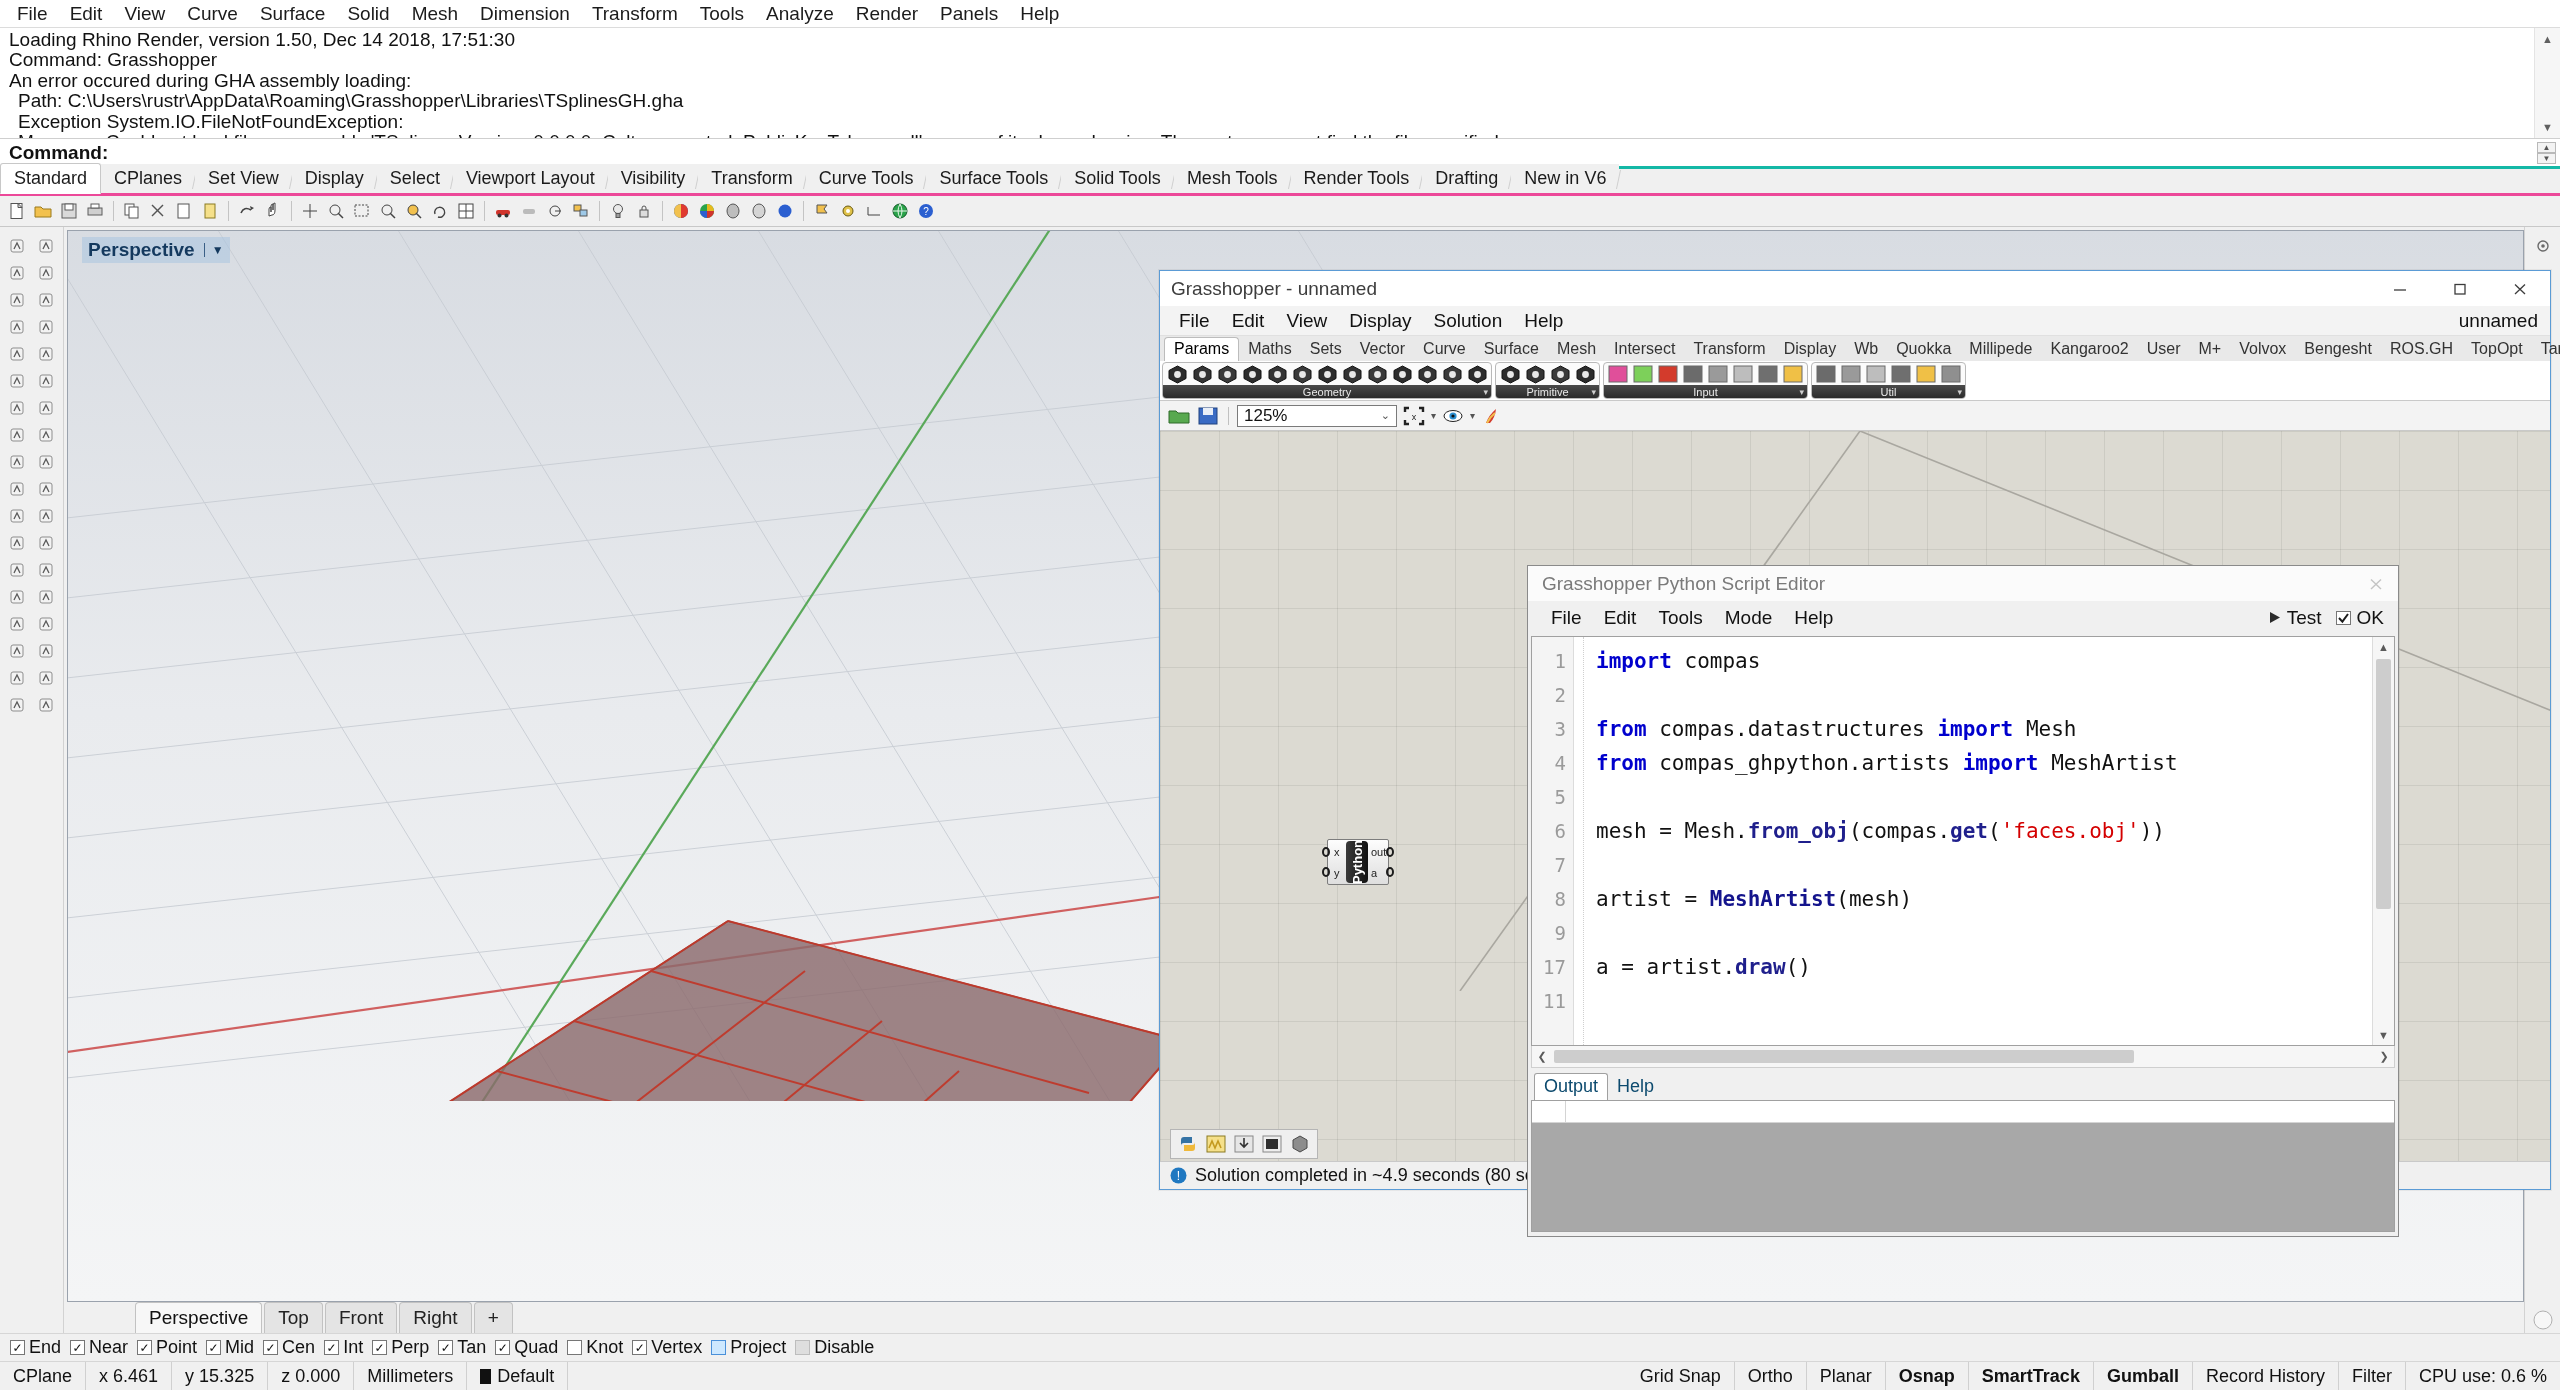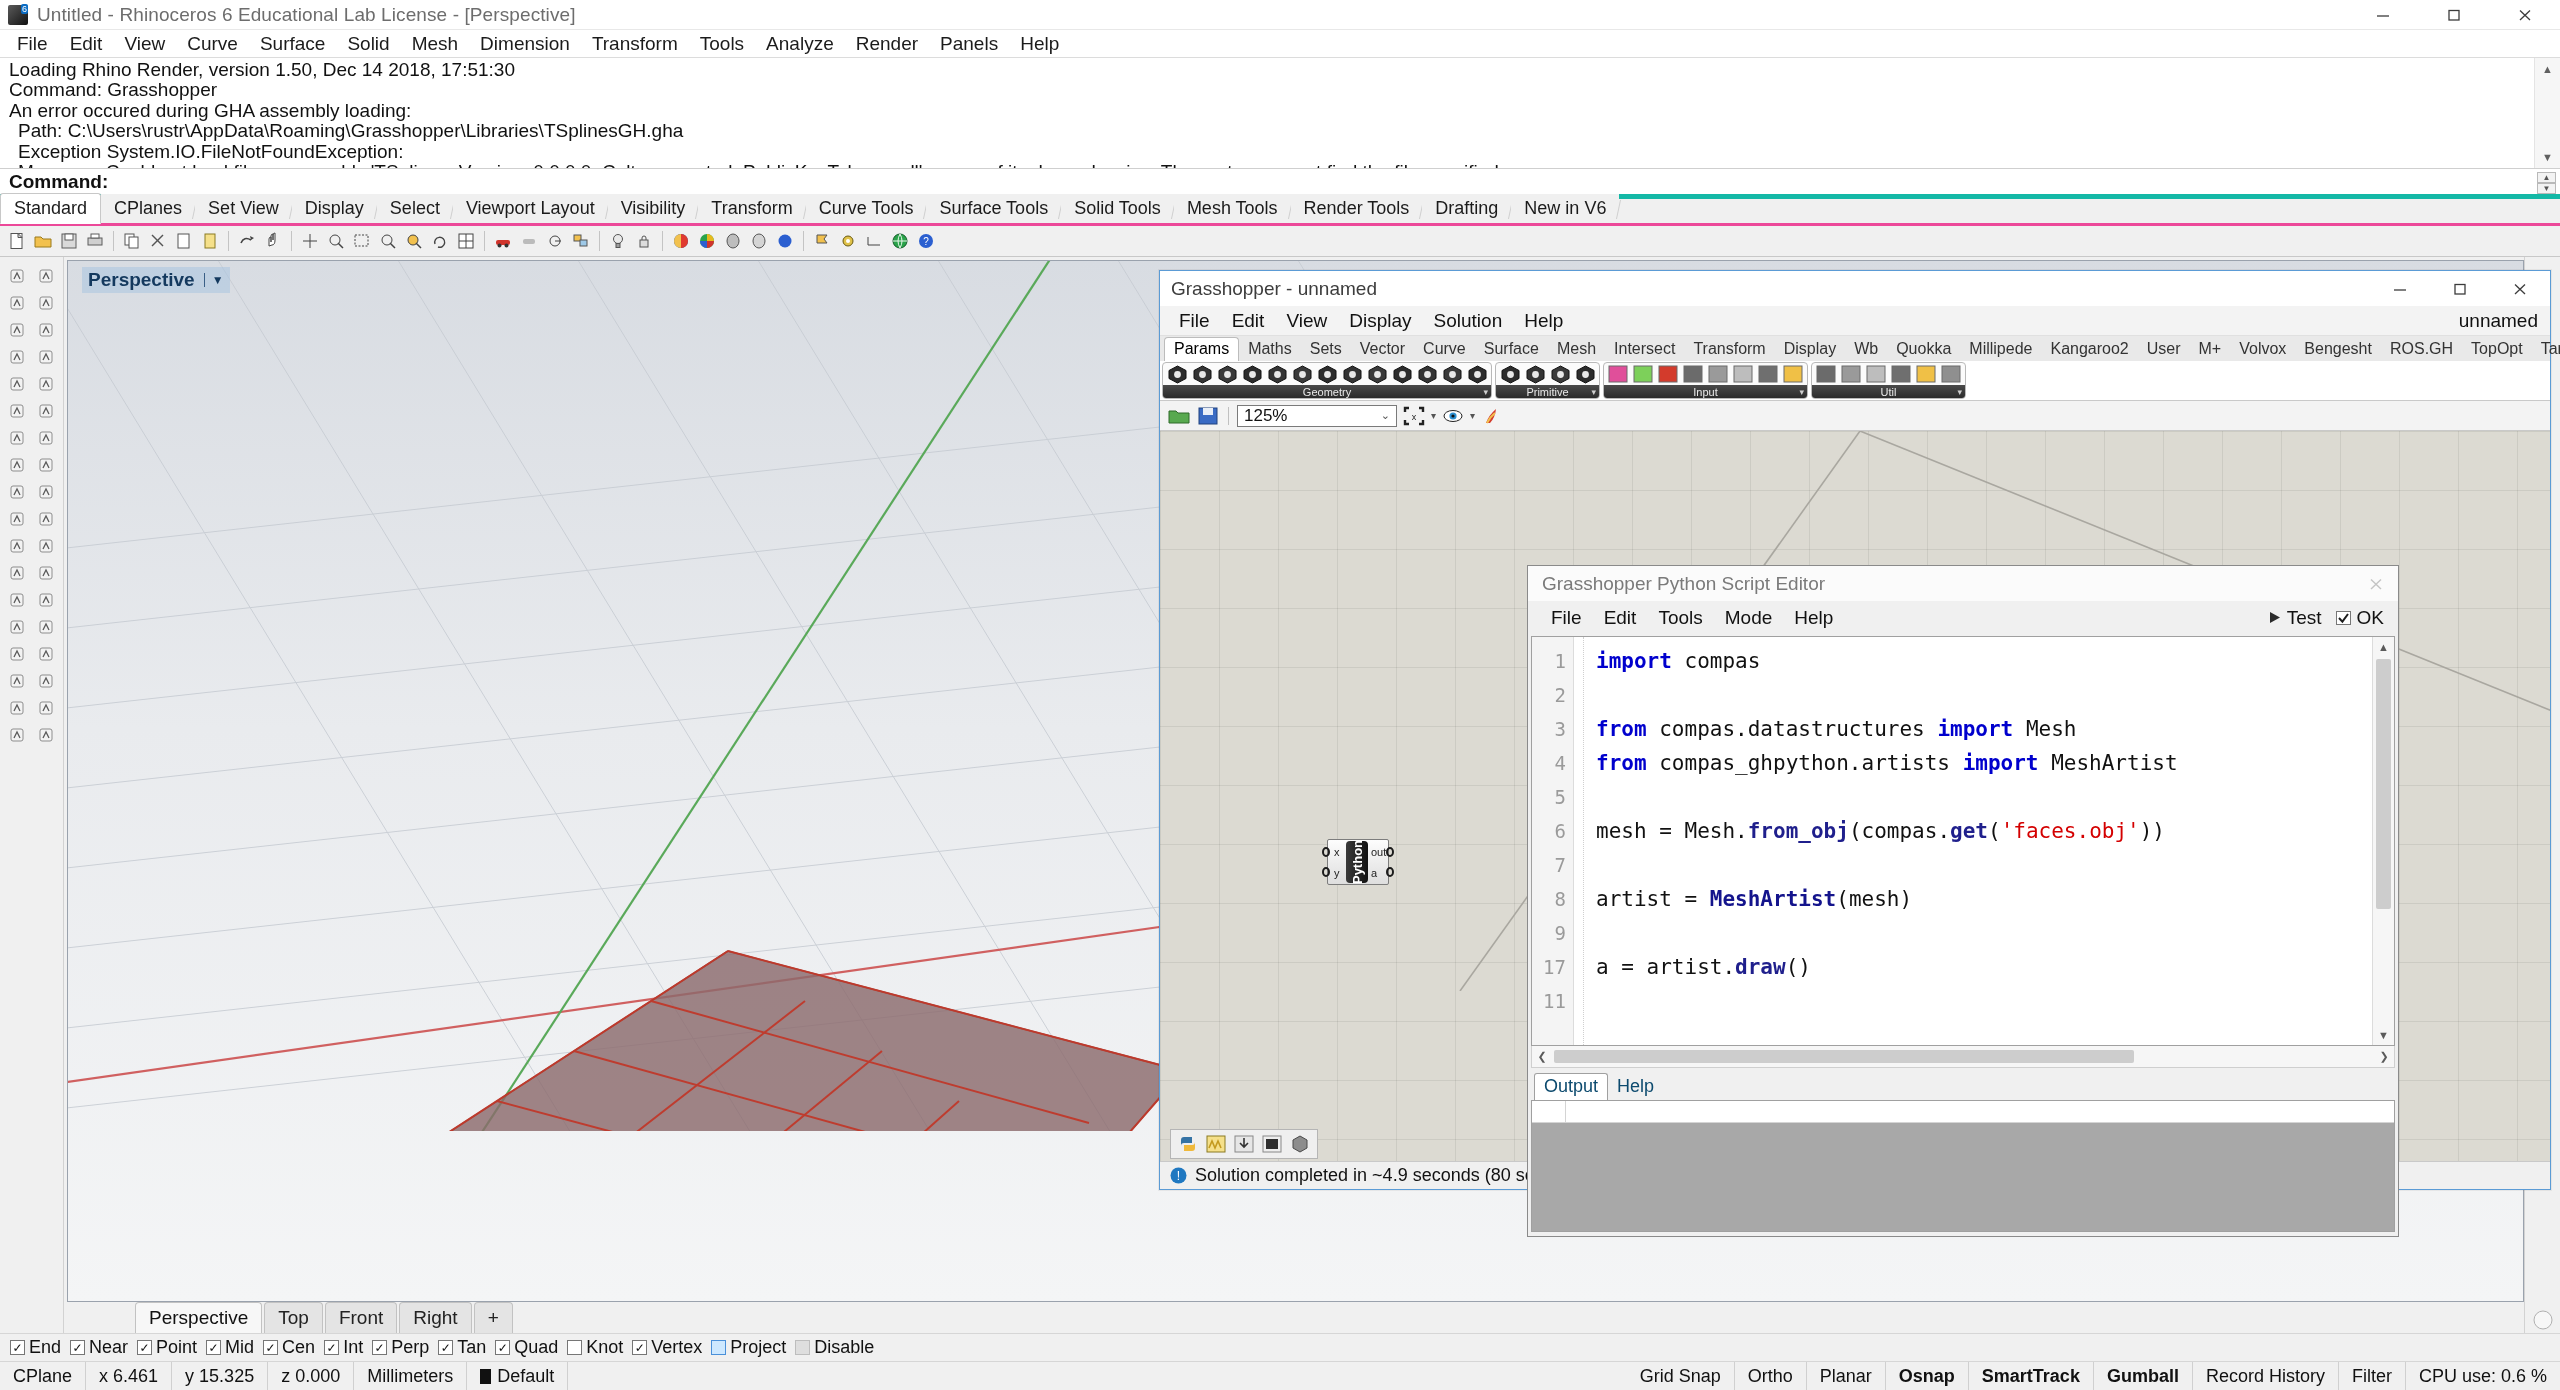--- a/index.html
+++ b/index.html
@@ -43,21 +43,21 @@
     border-top:1px solid #dcdcdc; border-bottom:1px solid #cfcfcf;
     padding:2px 0 0 9px; overflow:hidden; color:#111; font-size:19px;
   }
   .rh-history .line { line-height:20.4px; white-space:nowrap; }
   .rh-history .indent { padding-left:9px; }
   .rh-hscroll { position:absolute; right:0; top:0; bottom:0; width:26px; background:#f6f6f6; border-left:1px solid #e4e4e4;
     display:flex; flex-direction:column; justify-content:space-between; align-items:center; }
   .rh-hscroll .arw { width:26px;height:22px;display:flex;align-items:center;justify-content:center;color:#606060;font-size:11px;}
 
   .rh-cmdline {
-    flex:none; height:30px; background:#fff; border-bottom:5px solid #14b8a6;
+    flex:none; height:30px; background:#fff; border-bottom:3px solid #14b8a6;
     display:flex; align-items:center; padding-left:9px; font-weight:bold; font-size:19px; color:#111; position:relative;
   }
   .rh-cmdline .spin { position:absolute; right:4px; top:3px; display:flex; flex-direction:column; }
   .rh-cmdline .spin div { width:19px;height:11px;border:1px solid #b9b9b9;background:#f3f3f3;font-size:8px;line-height:9px;text-align:center;color:#555; }
 
   .rh-tabbar { flex:none; height:27px; background:#f0f0f0; display:flex; align-items:flex-end; border-bottom:3px solid #ec4899; }
   .rh-tab { position:relative; padding:4px 13px 4px 13px; font-size:18px; color:#1b1b1b; background:#f0f0f0; }
   .rh-tab.active { background:#fff; border:1px solid #c8c8c8; border-bottom:1px solid #fff; border-radius:3px 3px 0 0; margin-bottom:-1px; }
   .rh-tab:not(.active):after{ content:""; position:absolute; right:0; top:6px; bottom:4px; width:1px; background:#cfcfcf; transform:skewX(-12deg); }
 
@@ -195,42 +195,20 @@
   .pse-out { flex:none; height:132px; margin:0 3px 4px 3px; border:1px solid #a0a0a0; background:#fff; display:flex; flex-direction:column; }
   .pse-out .hdr { height:22px; border-bottom:1px solid #d4d4d4; display:flex; }
   .pse-out .hdr .c1 { width:34px; border-right:1px solid #d4d4d4; }
   .pse-out .grid2 { flex:1; background:#a8a8a8; }
 </style>
 </head>
 <body>
 
 <div id="rhino">
 
-  <div class="rh-titlebar">
-    <div class="rh-appicon"></div>
-    <div class="rh-title">Untitled - Rhinoceros 6 Educational Lab License - [Perspective]</div>
-    <div class="rh-wbtns">
-      <div class="rh-wbtn">
-        <svg width="14" height="14">
-            <line x1="1" y1="8" x2="13" y2="8" stroke="#3c3c3c" stroke-width="1.3"></line>
-          </svg>
-      </div>
-      <div class="rh-wbtn">
-        <svg width="14" height="14">
-            <rect x="2" y="2.5" width="10" height="9.5" fill="none" stroke="#3c3c3c" stroke-width="1.3"></rect>
-          </svg>
-      </div>
-      <div class="rh-wbtn">
-        <svg width="14" height="14">
-            <line x1="2" y1="2.5" x2="12" y2="12" stroke="#3c3c3c" stroke-width="1.3"></line>
-            <line x1="12" y1="2.5" x2="2" y2="12" stroke="#3c3c3c" stroke-width="1.3"></line>
-          </svg>
-      </div>
-    </div>
-  </div>
 
   <div class="rh-menubar" id="rh-menu">
       <div class="mi">File</div>
       <div class="mi">Edit</div>
       <div class="mi">View</div>
       <div class="mi">Curve</div>
       <div class="mi">Surface</div>
       <div class="mi">Solid</div>
       <div class="mi">Mesh</div>
       <div class="mi">Dimension</div>

